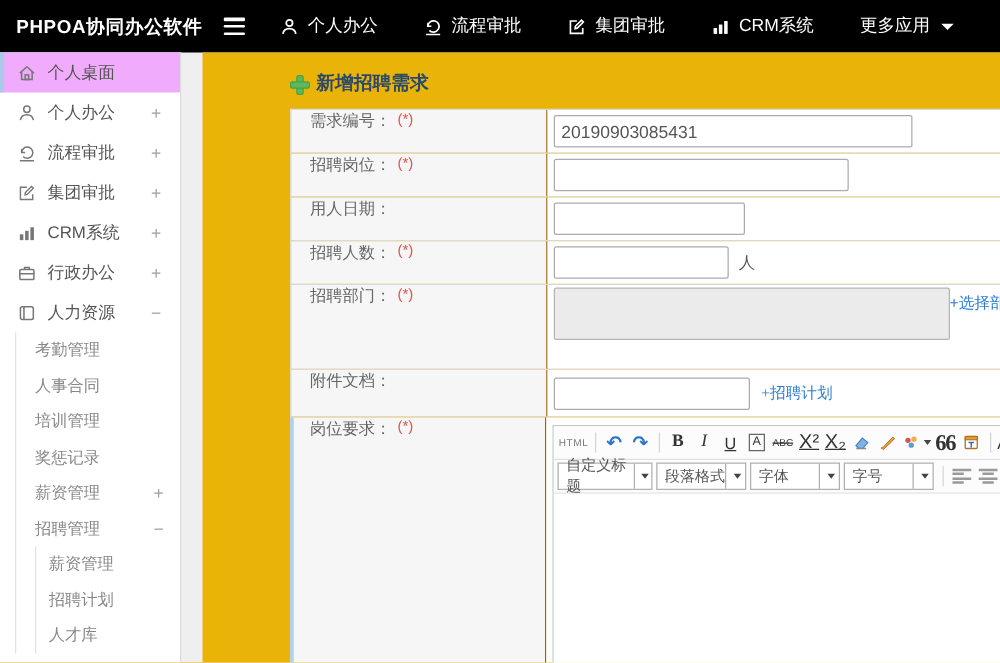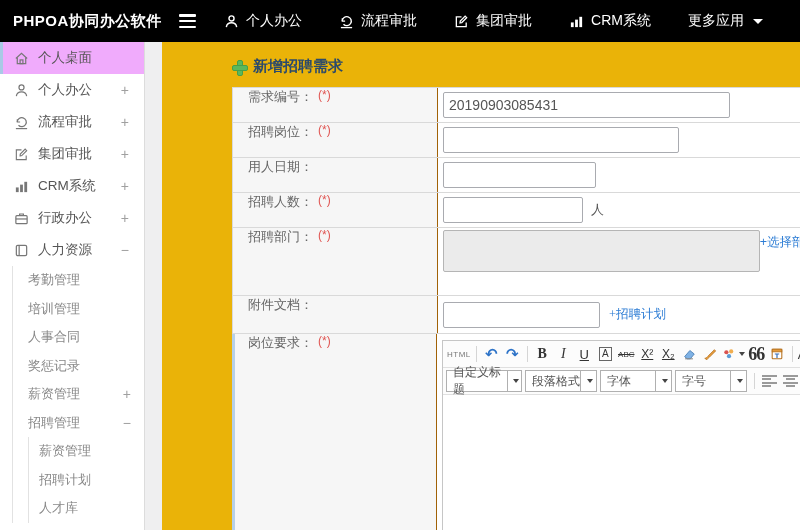--- a/index.html
+++ b/index.html
@@ -59,21 +59,21 @@
   .tb { display:flex; align-items:center; padding:2px 3px; background:#fcfcfc; border-bottom:1px solid #e0e0e0; height:27px; }
   .tbtn { min-width:19px; height:21px; display:inline-flex; align-items:center; justify-content:center; margin:0 1px; border-radius:2px; font-size:12px; color:#333; cursor:pointer; }
   .tsep { width:1px; height:16px; background:#d5d5d5; margin:0 4px; }
   .b-html { font-size:8px; color:#777; letter-spacing:.5px; }
   .b-undo, .b-redo { color:#2d73c8; font-size:15px; font-weight:bold; }
   .b-bold { font-family:"Liberation Serif","DejaVu Serif",serif; font-weight:bold; font-size:14px; }
   .b-italic { font-family:"Liberation Serif","DejaVu Serif",serif; font-style:italic; font-size:14px; }
   .b-underline { text-decoration:underline; font-size:13px; }
   .b-fontbox span { border:1px solid #666; font-size:10px; line-height:12px; padding:0 2px; }
   .b-strike { font-size:8px; text-decoration:line-through; }
-  .b-supsub { font-size:12px;text-decoration:underline; }
+  .b-supsub { font-size:16px;text-decoration:underline; }
   .b-quote { font-family:"Liberation Serif","DejaVu Serif",serif; font-weight:bold; font-size:18px; letter-spacing:-1px; }
   .b-fontcolor { font-size:13px; gap:3px; }
   .mini-caret { width:0; height:0; border-left:3.5px solid transparent; border-right:3.5px solid transparent; border-top:4px solid #444; margin-left:3px; }
   .tsel { height:22px; border:1px solid #b0b0b0; background:#fff; display:flex; align-items:center; font-size:12px; color:#555; padding-left:6px; margin-right:3px; cursor:pointer; }
   .tsel .sel-caret { width:16px; height:100%; border-left:1px solid #b0b0b0; margin-left:auto; display:flex; align-items:center; justify-content:center; }
   .w76{width:76px;} .w72{width:72px;} .w66{width:72px;}
   .align-btn { width:19px; height:21px; display:inline-flex; align-items:center; justify-content:center; margin:0 1px; cursor:pointer; }
   .al-ic { width:15px; height:13px;
     background-image:linear-gradient(#9a9a9a,#9a9a9a),linear-gradient(#9a9a9a,#9a9a9a),linear-gradient(#9a9a9a,#9a9a9a),linear-gradient(#9a9a9a,#9a9a9a);
     background-repeat:no-repeat;
@@ -215,25 +215,25 @@
     <span>人力资源</span>
     <span class="expand-sign">−</span>
   </div>
 
   <div class="sub1">
     <div class="side-item">
       <span>考勤管理</span>
       <span class="expand-sign"></span>
     </div>
     <div class="side-item">
+      <span>人事合同</span>
+      <span class="expand-sign"></span>
+    </div>
+    <div class="side-item">
       <span>培训管理</span>
-      <span class="expand-sign"></span>
-    </div>
-    <div class="side-item">
-      <span>人事合同</span>
       <span class="expand-sign"></span>
     </div>
     <div class="side-item">
       <span>奖惩记录</span>
       <span class="expand-sign"></span>
     </div>
     <div class="side-item">
       <span>薪资管理</span>
       <span class="expand-sign">+</span>
     </div>

